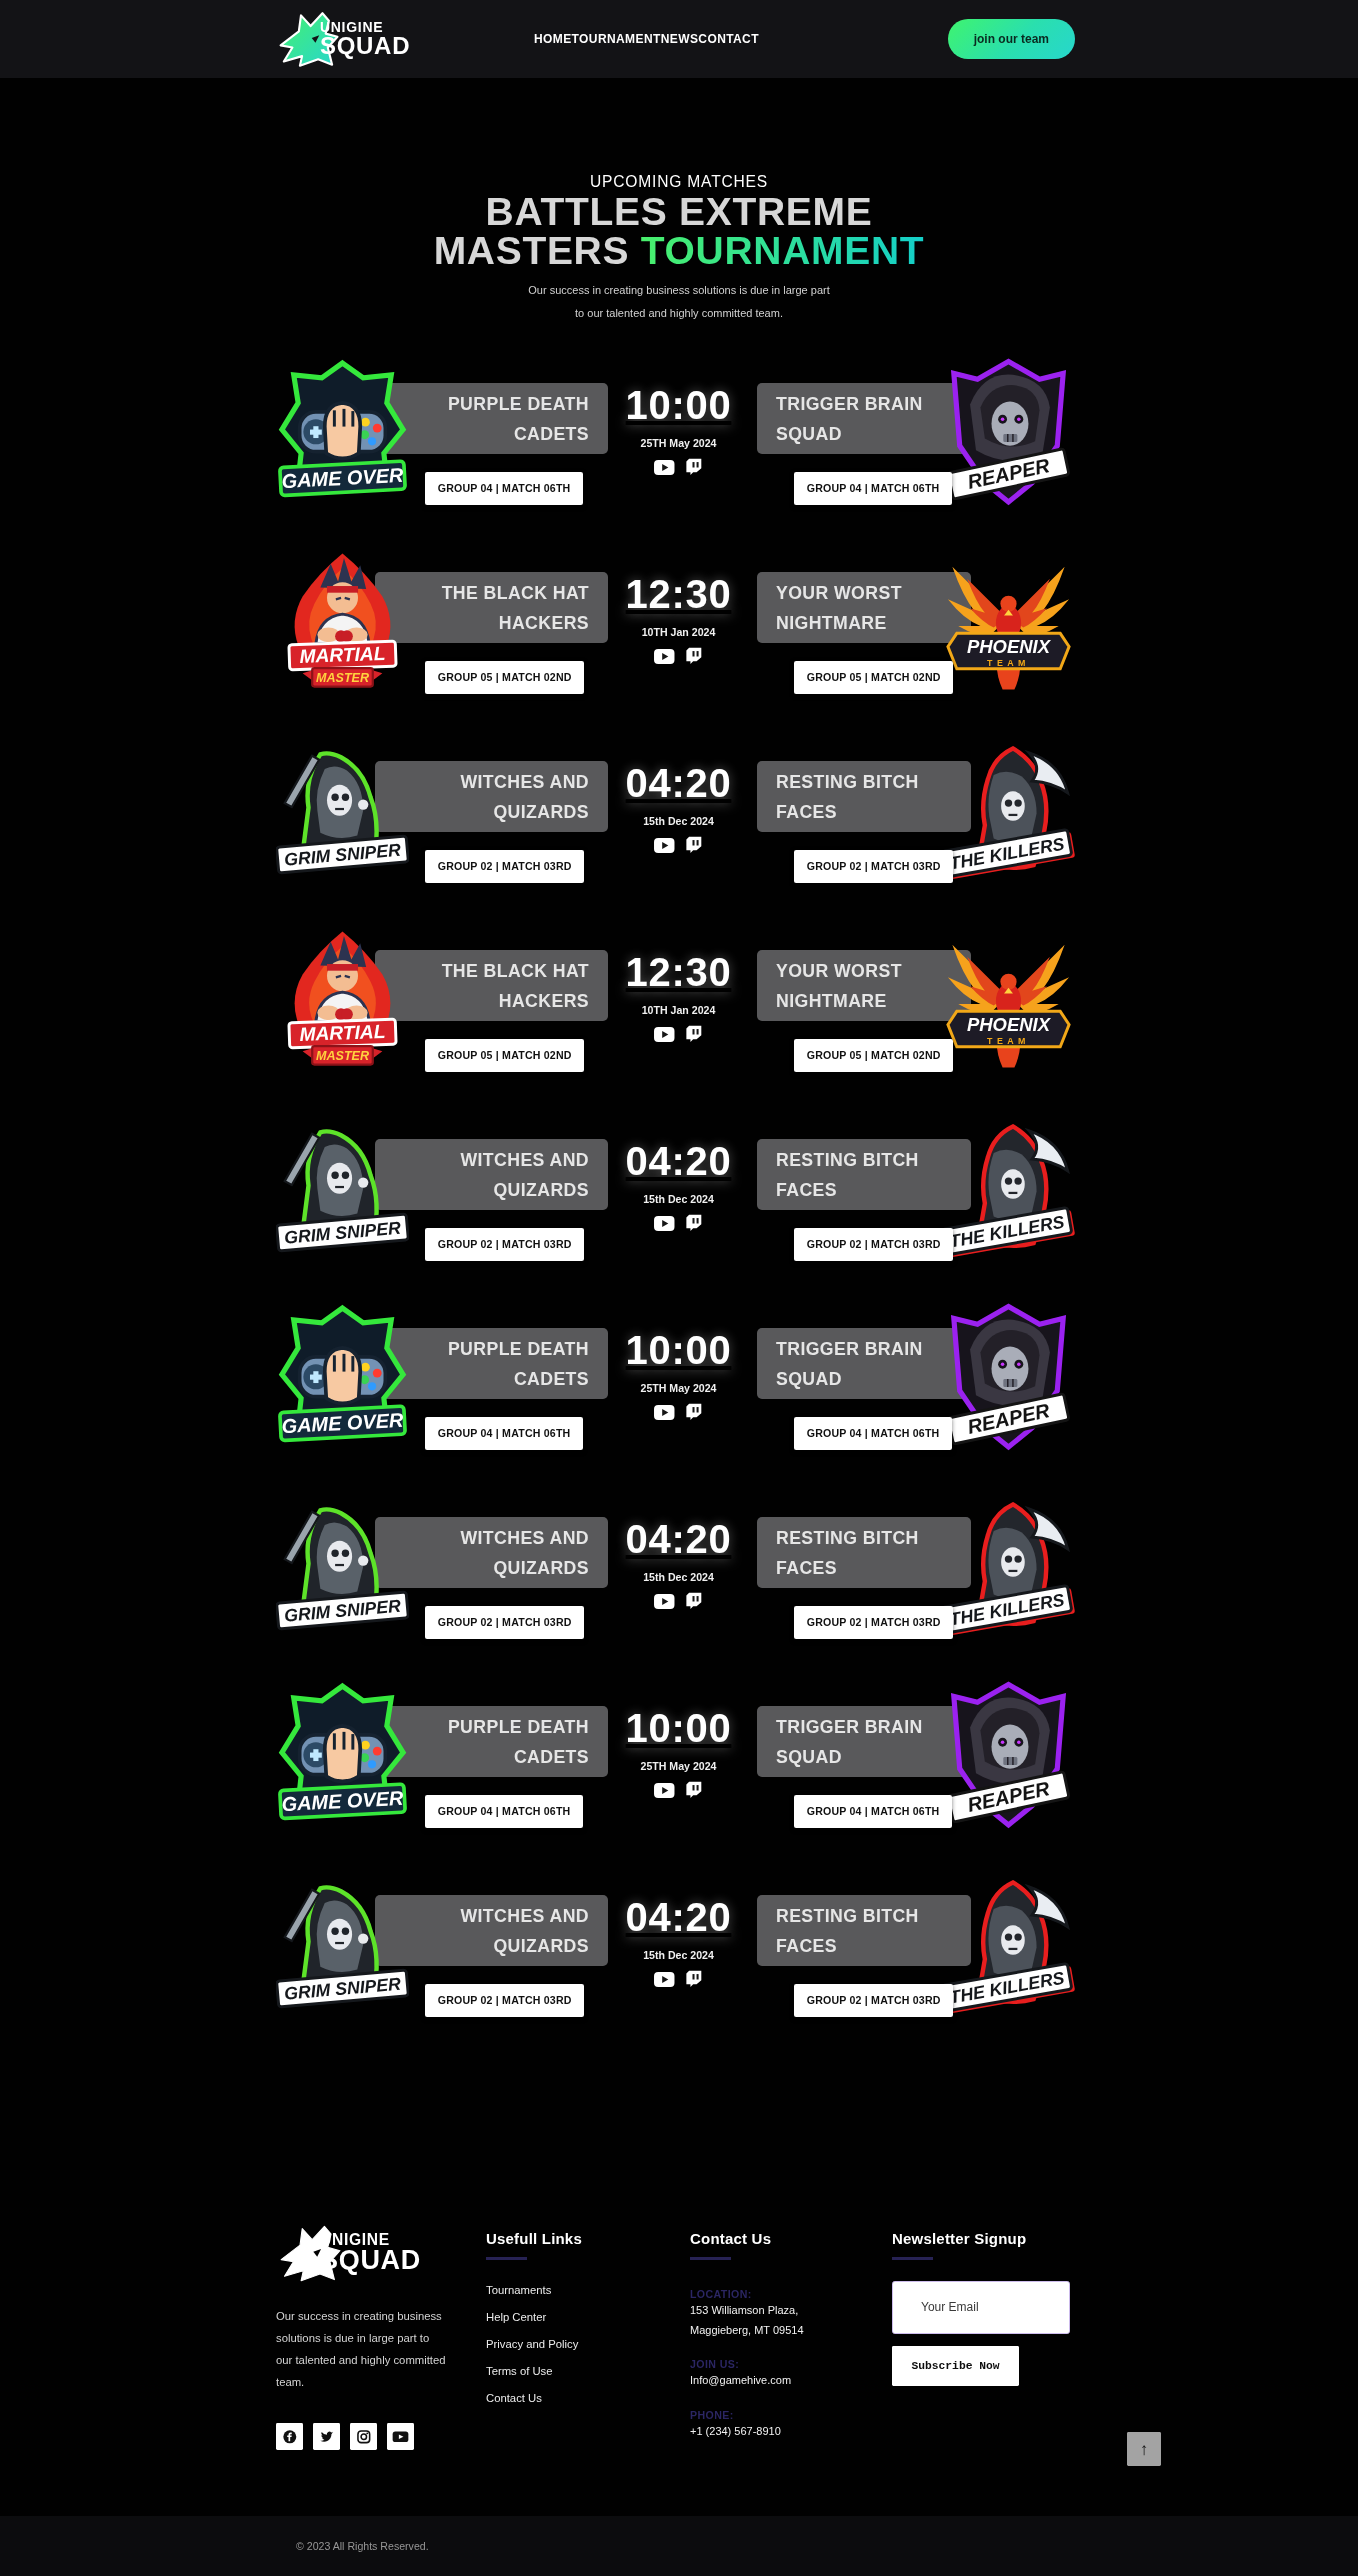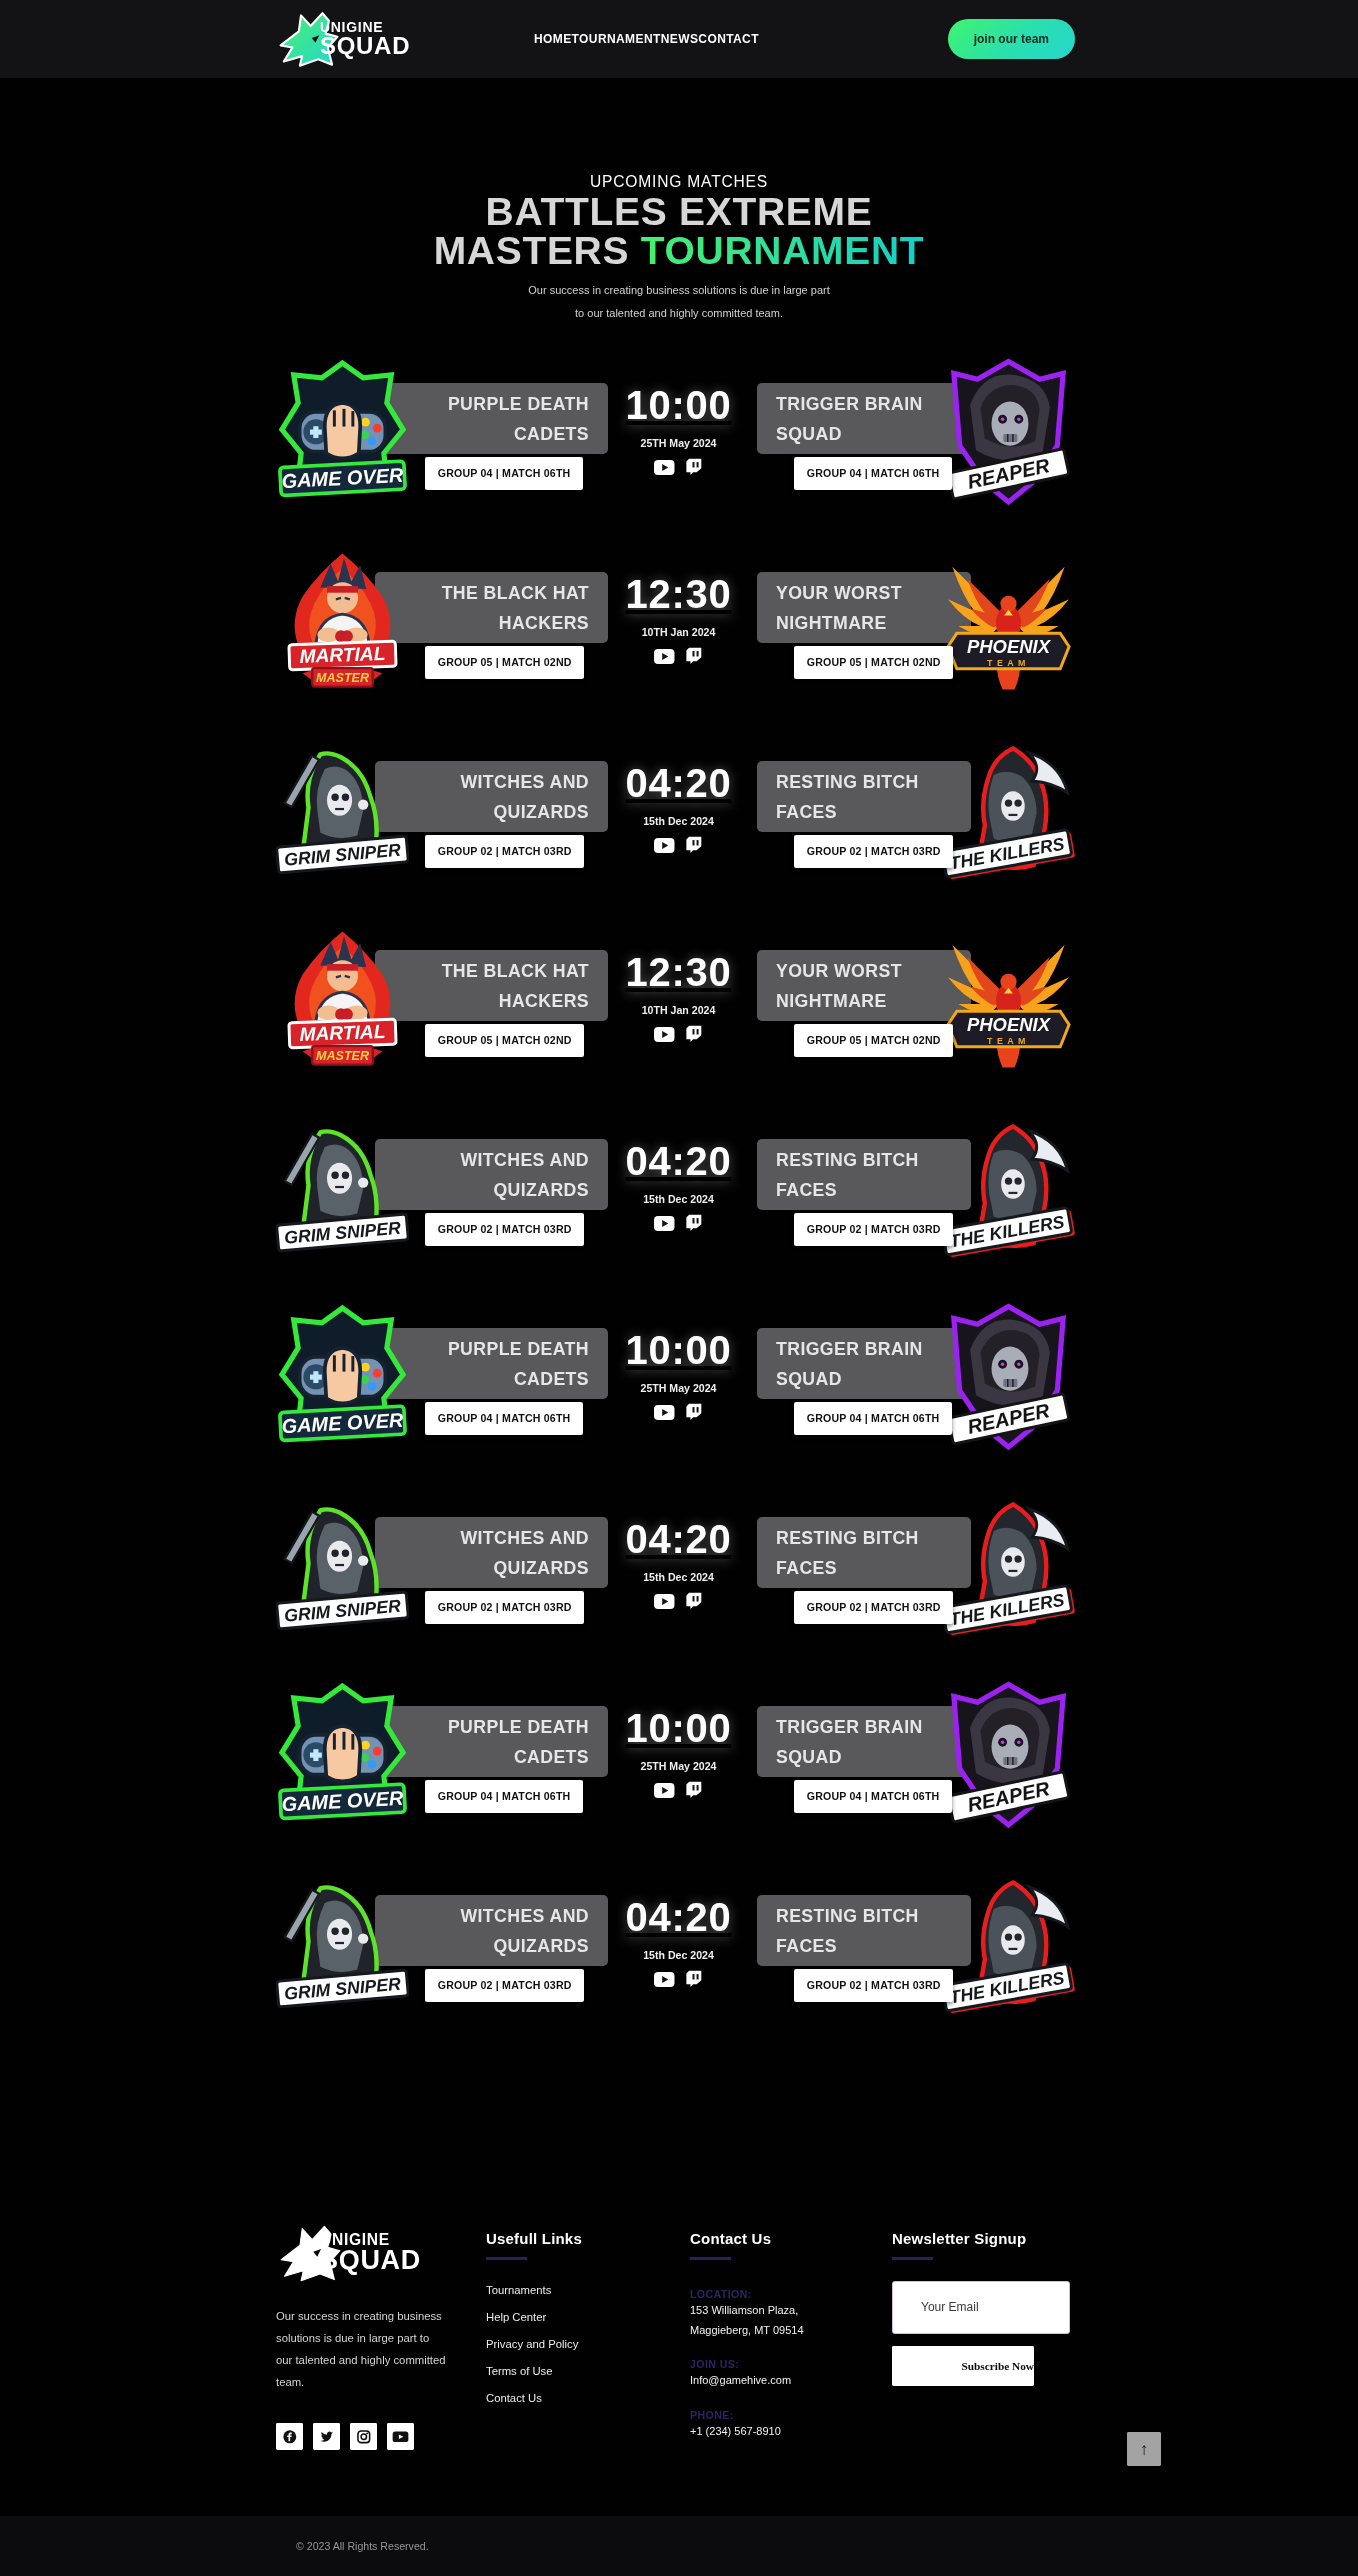--- a/index.html
+++ b/index.html
@@ -43,21 +43,21 @@
 
   .namebox { position:absolute; top:25px; height:71px; background:#59595b; border-radius:5px;
              display:flex; align-items:center; z-index:1; }
   .t-left  .namebox { left:99px; right:0; justify-content:flex-end; padding-right:19px; }
   .t-right .namebox { left:8px; width:214px; justify-content:flex-start; padding-left:19px; }
   .tname { font-size:17.7px; line-height:30px; font-weight:bold; color:#e6e6e6;
            letter-spacing:0.4px; max-width:177px; }
   .t-left .tname { text-align:right; }
   .t-right .tname { text-align:left; }
 
-  .badge { position:absolute; top:99px; height:33px; background:#fff; color:#101010;
+  .badge { position:absolute; top:114px; height:33px; background:#fff; color:#101010;
            font-size:10.6px; font-weight:bold; letter-spacing:0.2px; line-height:33px;
            padding:0 12.7px; border-radius:2.1px; z-index:3; white-space:nowrap;
            box-shadow:0 1.4px 4.2px rgba(0,0,0,.5); }
   .t-left .badge { left:149px; }
   .t-right .badge { left:45px; }
 
   .team-logo { position:absolute; top:0; width:133px; height:149px; z-index:2; }
   .t-left  .team-logo { left:0; }
   .t-right .team-logo { right:5.7px; }
   .team-logo svg { width:100%; height:100%; }
@@ -86,23 +86,23 @@
   .fhead { font-size:15px; font-weight:bold; color:#fff; letter-spacing:0.2px; padding-top:8.5px; }
   .fhead-bar { width:41px; height:2.8px; background:#272254; margin-top:10.6px; }
   .flinks { margin-top:24px; list-style:none; }
   .flinks li { font-size:11.3px; color:#ececec; margin-bottom:15px; cursor:pointer; }
   .flabel { font-size:10.6px; font-weight:bold; color:#2b2663; letter-spacing:0.4px; margin-top:18.4px; }
   .fvalue { font-size:11px; color:#f3f3f3; line-height:20px; margin-top:0; }
   .email-input { margin-top:21px; width:178px; height:53px; background:#fff;
                  border:1.4px solid #cdbcec; border-radius:2.8px; padding-left:28px;
                  font-family:"Liberation Sans",sans-serif; font-size:12px; color:#222; }
   .email-input::placeholder { color:#3a3a3a; }
-  .subscribe { margin-top:12px; width:142px; height:40px; background:#fff; border:none;
-               border-radius:1.4px; font-family:Liberation Serif, serif; font-size:11.3px;
-               font-weight:bold; color:#0e0e0e; cursor:pointer;text-align:right; }
+  .subscribe { margin-top:12px; width:127px; height:40px; background:#fff; border:none;
+               border-radius:1.4px; font-family:Liberation Mono, monospace; font-size:11.3px;
+               font-weight:bold; color:#0e0e0e; cursor:pointer; }
 
   .bottom-bar { position:absolute; top:2516px; left:0; width:1358px; height:60px; background:#0c0c0e; }
   .bottom-bar .inner { width:806px; margin:0 auto; padding-left:20px; line-height:60px;
                        font-size:10.6px; color:#969696; }
   .scroll-top { position:absolute; top:2432px; left:1127px; width:34px; height:34px;
                 background:#a3a3a3; border:none; border-radius:1.4px; cursor:pointer;
                 font-size:17px; color:#121212; line-height:31px; text-align:center; }
 </style>
 </head>
 <body>

